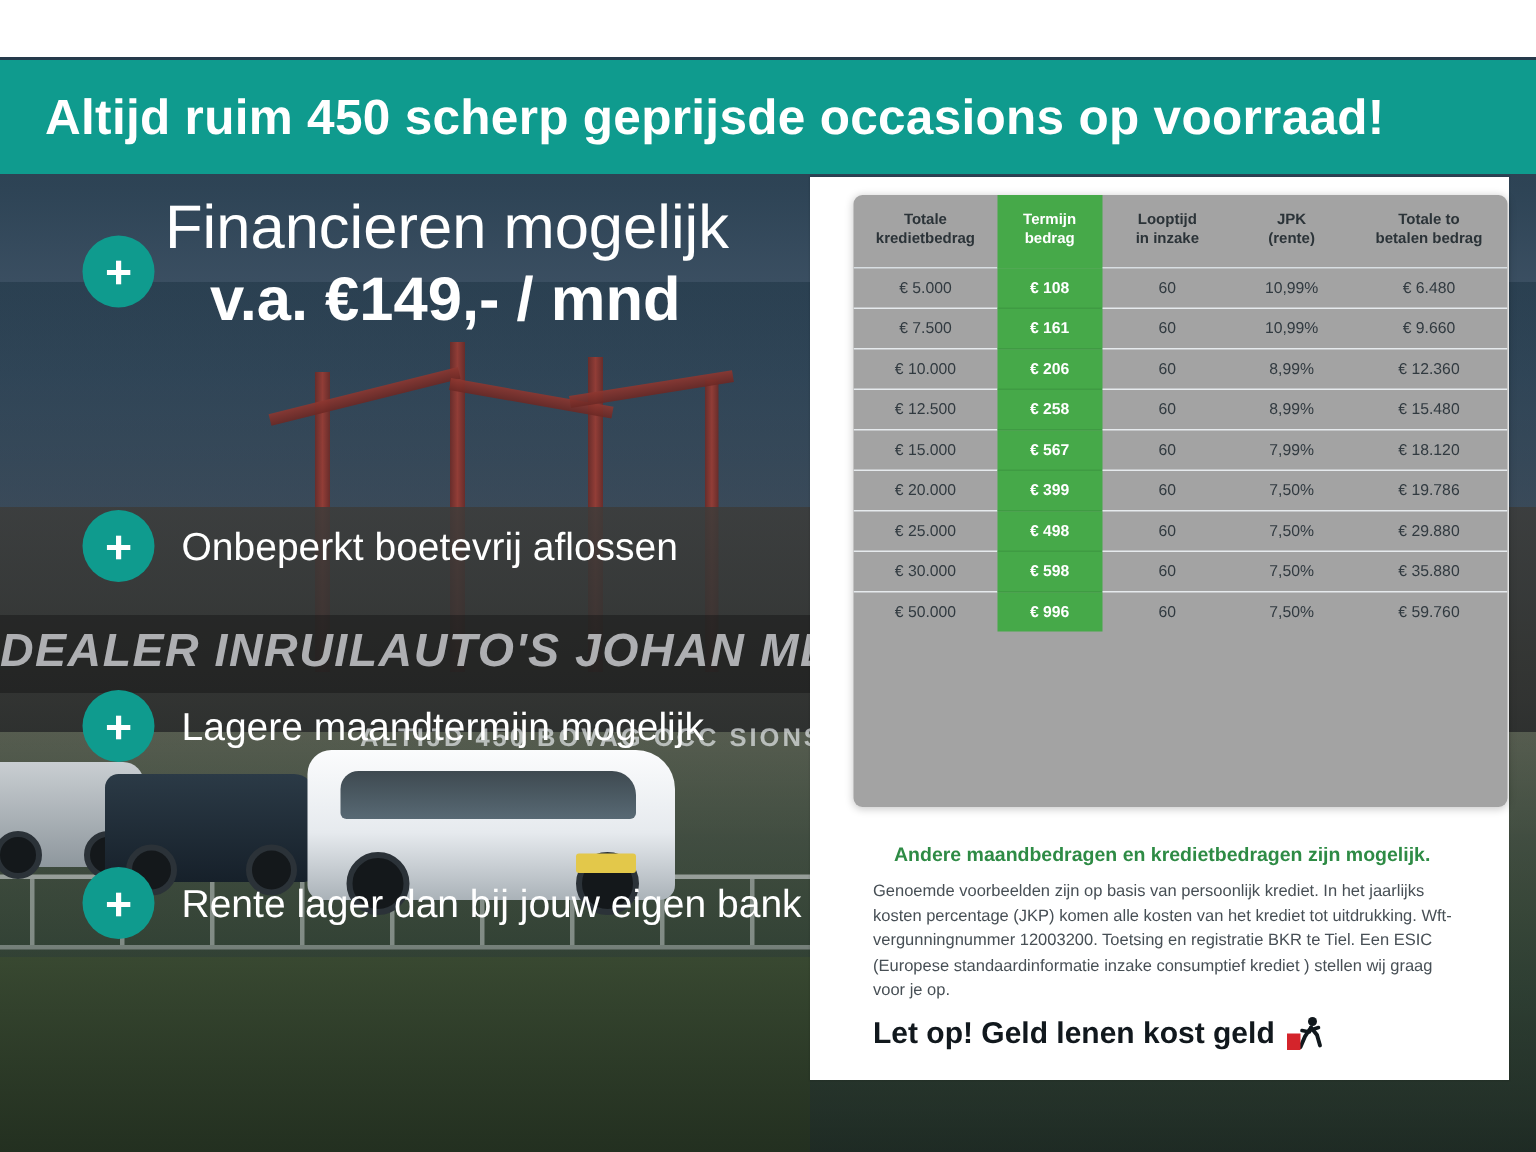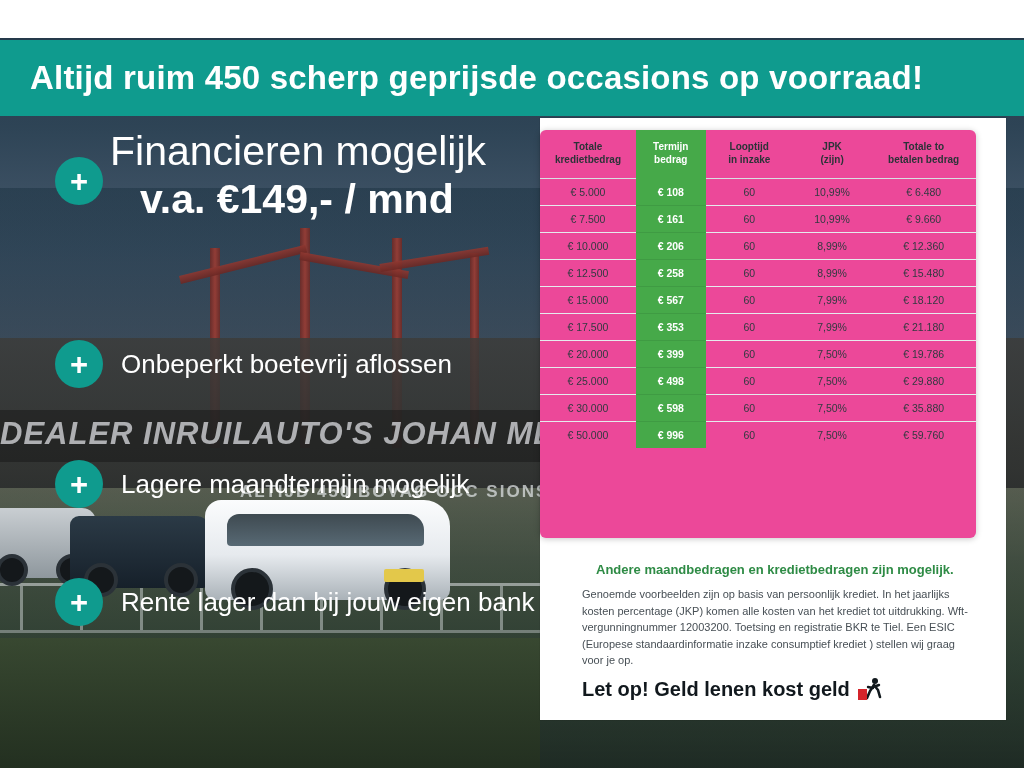--- a/index.html
+++ b/index.html
@@ -174,22 +174,22 @@
   }
 
   
   .card {
     position: absolute; left: 540px; top: 118px;
     width: 466px; height: 602px;
     background: #ffffff;
     box-shadow: 0 0 0 1px rgba(0,0,0,.05);
   }
   .table-wrap {
-    position: absolute; left: 0; top: 12px; width: 436px; height: 408px;
-    background: #ec4899;
+    position: absolute; left: 29px; top: 12px; width: 436px; height: 408px;
+    background: #a3a3a3;
     border-radius: 6px;
     box-shadow: 0 1px 6px rgba(0,0,0,.22);
     overflow: hidden;
   }
   table.rate-table {
     width: 100%; border-collapse: collapse;
     font-size: 10.5px; color: #313a40;
   }
   table.rate-table th {
     font-size: 10px; font-weight: 700; color: #2b3338;
@@ -323,21 +323,21 @@
             <th class="col-w2 hl">
               <div>Termijn</div>
               <div>bedrag</div>
             </th>
             <th class="col-w3">
               <div>Looptijd</div>
               <div>in inzake</div>
             </th>
             <th class="col-w4">
               <div>JPK</div>
-              <div>(zijn)</div>
+              <div>(rente)</div>
             </th>
             <th class="col-w5">
               <div>Totale to</div>
               <div>betalen bedrag</div>
             </th>
           </tr>
         </thead>
         <tbody id="rate-table-body">
             <tr>
               <td class="col-w1">€ 5.000</td>
@@ -366,27 +366,20 @@
               <td class="col-w3">60</td>
               <td class="col-w4">8,99%</td>
               <td class="col-w5">€ 15.480</td>
             </tr>
             <tr>
               <td class="col-w1">€ 15.000</td>
               <td class="col-w2 hl">€ 567</td>
               <td class="col-w3">60</td>
               <td class="col-w4">7,99%</td>
               <td class="col-w5">€ 18.120</td>
-            </tr>
-            <tr>
-              <td class="col-w1">€ 17.500</td>
-              <td class="col-w2 hl">€ 353</td>
-              <td class="col-w3">60</td>
-              <td class="col-w4">7,99%</td>
-              <td class="col-w5">€ 21.180</td>
             </tr>
             <tr>
               <td class="col-w1">€ 20.000</td>
               <td class="col-w2 hl">€ 399</td>
               <td class="col-w3">60</td>
               <td class="col-w4">7,50%</td>
               <td class="col-w5">€ 19.786</td>
             </tr>
             <tr>
               <td class="col-w1">€ 25.000</td>

